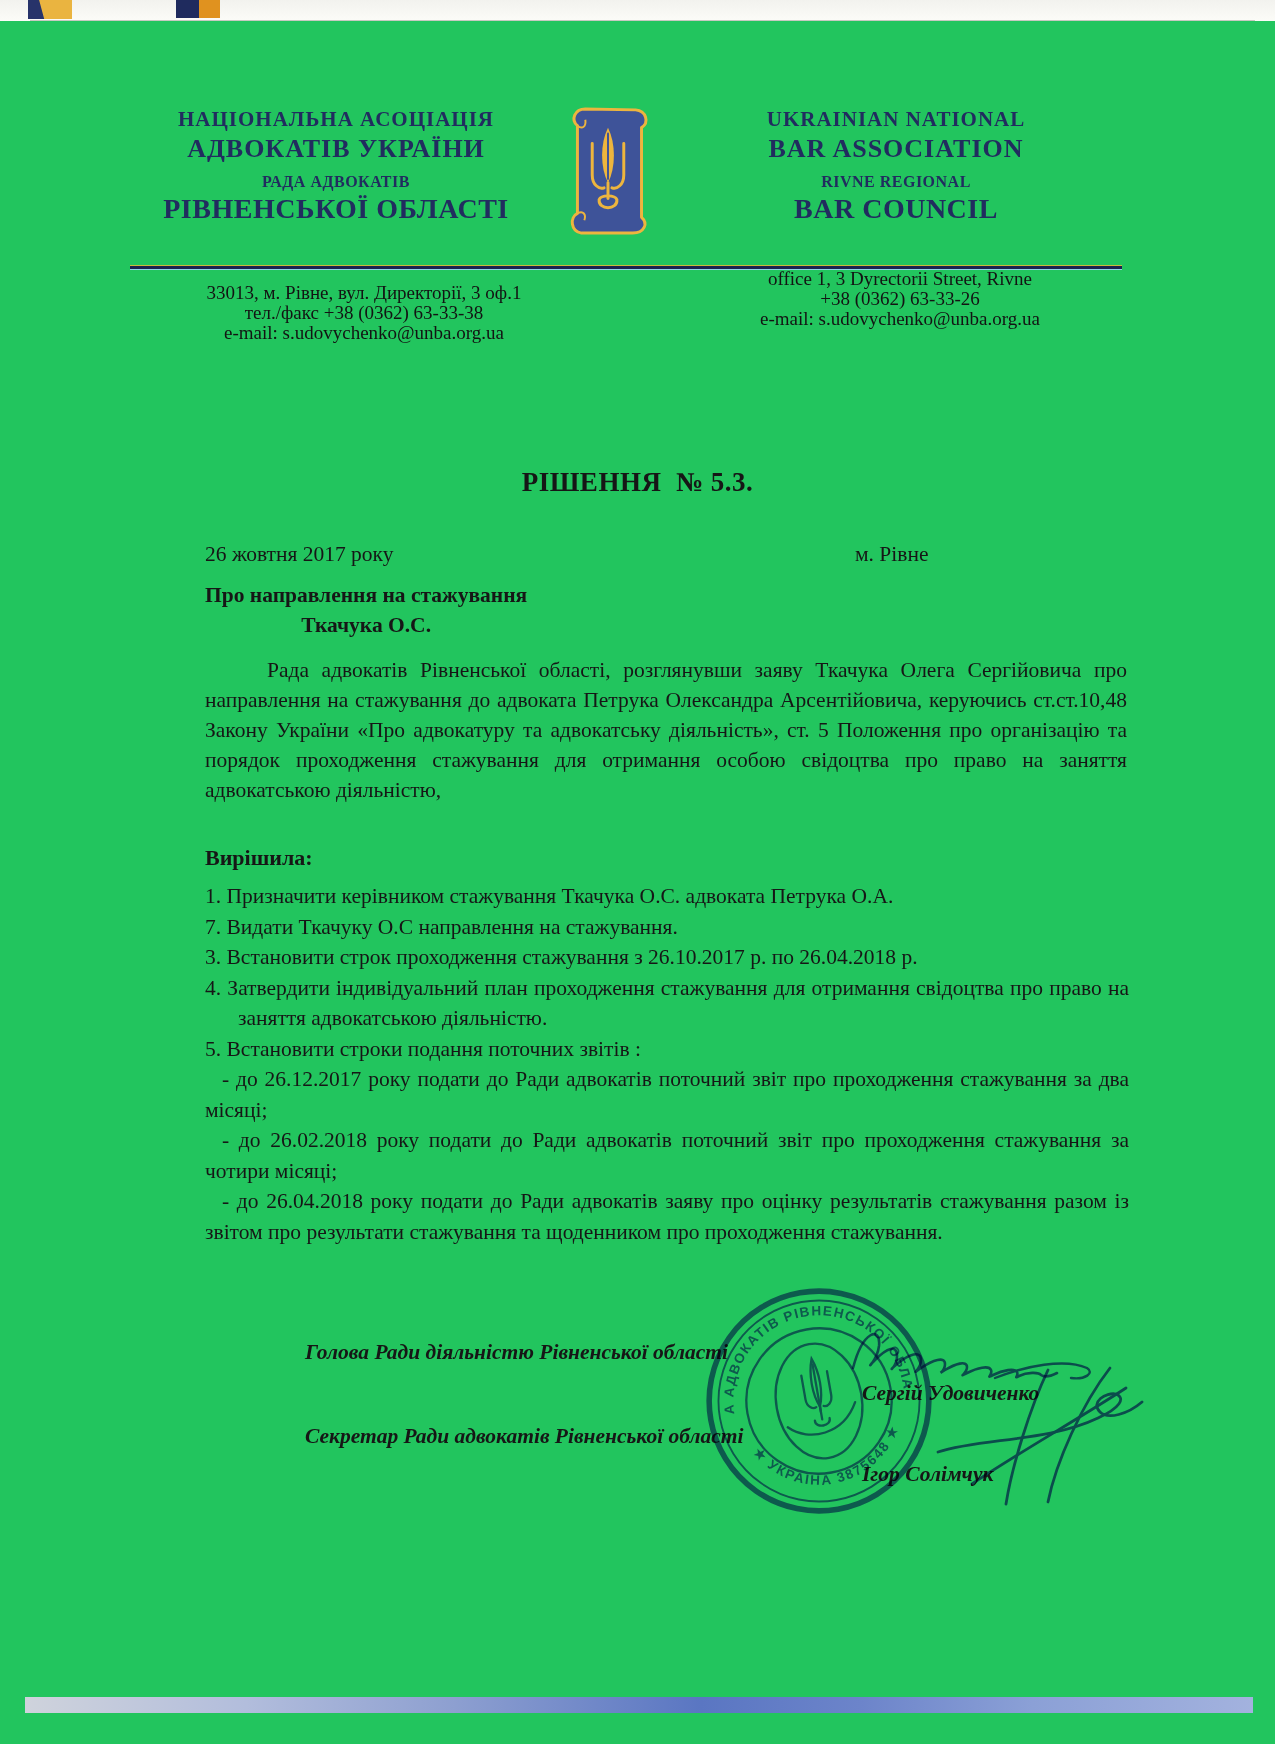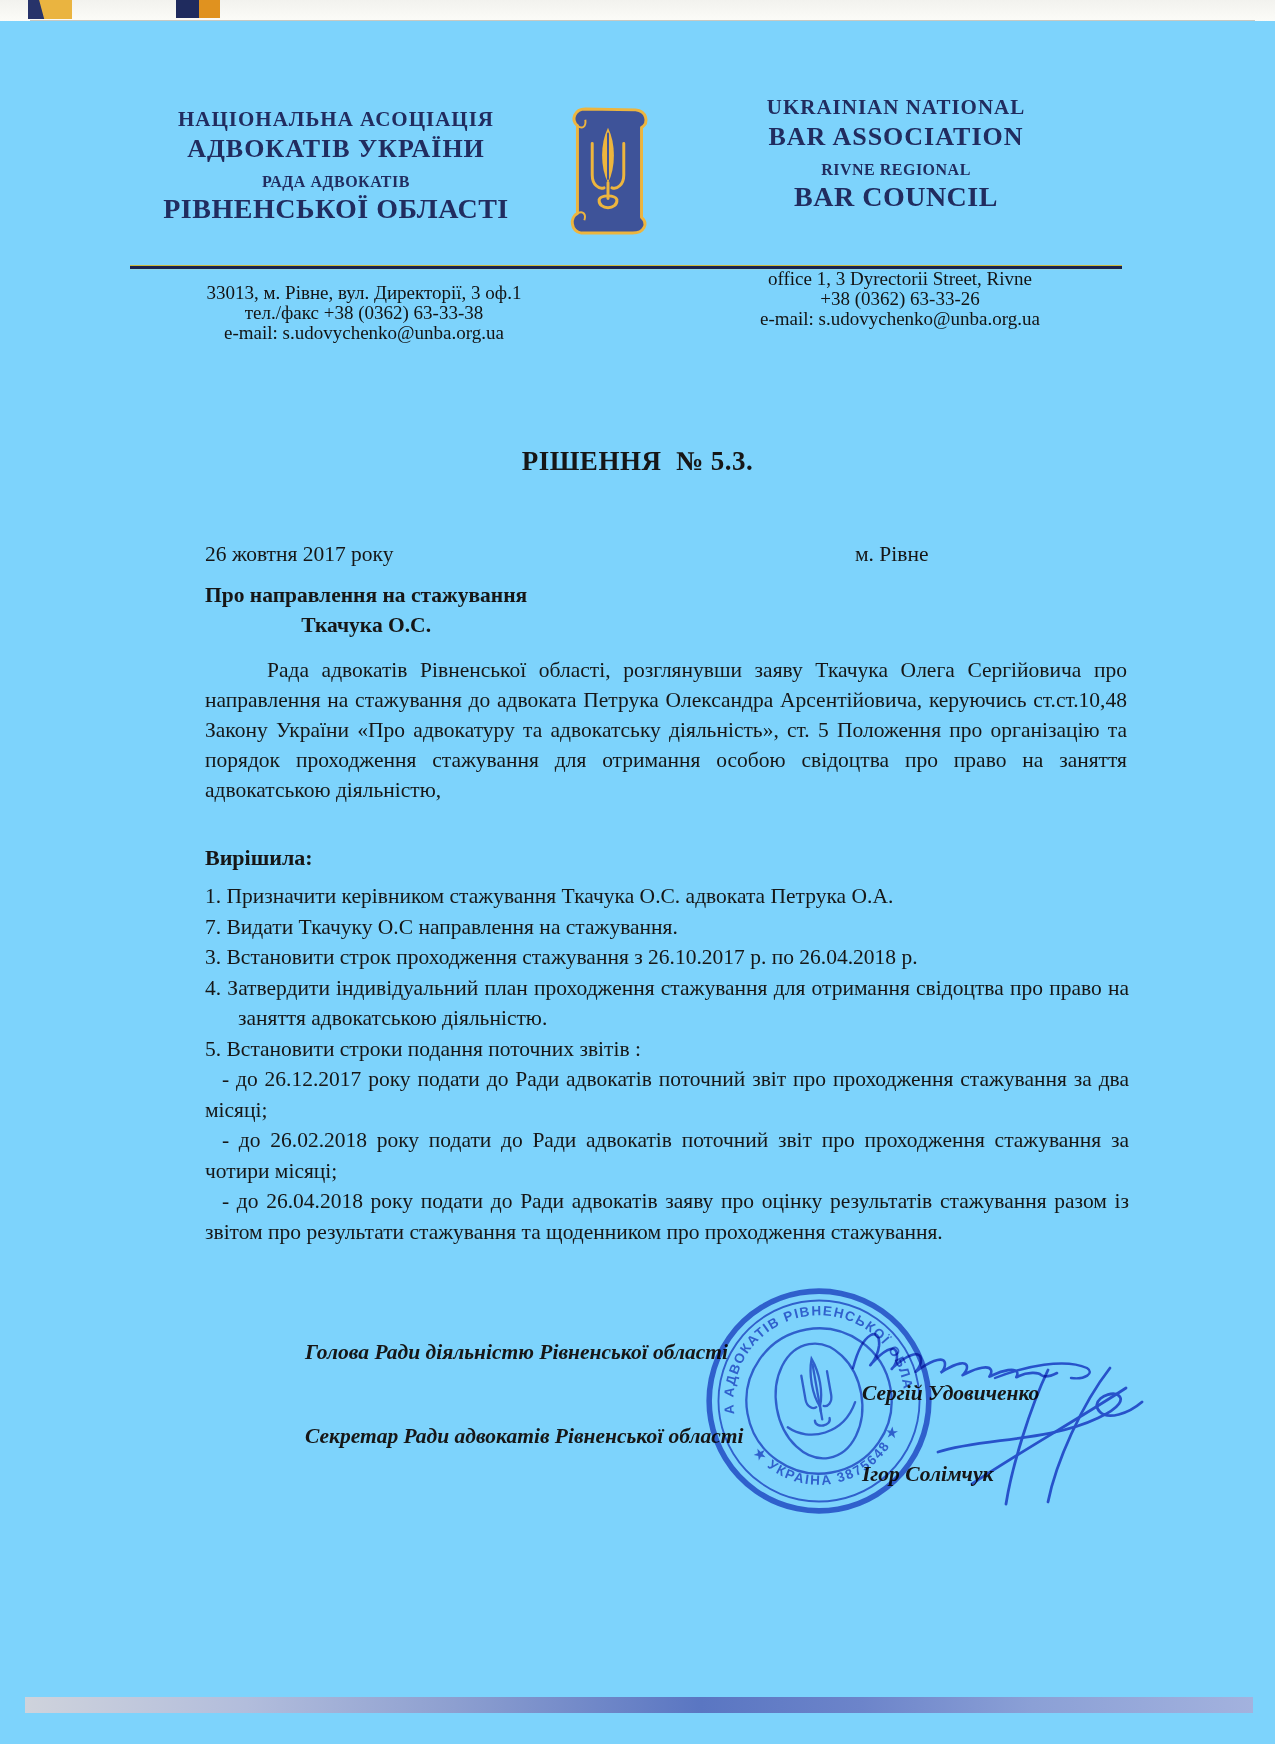--- a/index.html
+++ b/index.html
@@ -1,48 +1,48 @@
 <!DOCTYPE html>
 <html><head>
 <meta charset="utf-8">
 <style>
   html,body{margin:0;padding:0;background:#888;}
   .page{
     position:relative;
     width:1275px;height:1744px;
     margin:0 auto;
-    background:#7dd3fc;
+    background:#22c55e;
     font-family:"Liberation Serif", serif;
     color:#161616;
     overflow:hidden;
   }
   
   .top-strip{position:absolute;left:0;top:0;width:100%;height:21px;background:linear-gradient(#f2f2ee,#fcfcf8);}
   .top-strip-line{position:absolute;left:30px;top:20px;width:1225px;height:1px;background:#c9c9c1;}
   .corner-a{position:absolute;left:28px;top:0;width:44px;height:19px;
     background:linear-gradient(75deg,#27336a 0 32%,#eab440 34% 100%);}
   .corner-b{position:absolute;left:176px;top:0;width:44px;height:18px;
     background:linear-gradient(90deg,#1f2b5e 0 52%,#e0921f 52% 100%);}
   
   .org{position:absolute;text-align:center;color:#212c5f;font-weight:bold;}
   .org-uk{left:140px;top:106px;width:392px;}
-  .org-en{left:712px;top:94px;width:368px;}
+  .org-en{left:712px;top:106px;width:368px;}
   .org .l1{font-size:21px;letter-spacing:1px;line-height:27px;}
   .org .l2{font-size:26px;letter-spacing:1px;line-height:32px;}
   .org .l3{font-size:16px;letter-spacing:0.5px;line-height:28px;margin-top:3px;}
   .org .l4{font-size:28px;letter-spacing:0.5px;line-height:26px;}
   .logo{position:absolute;left:563px;top:102px;width:90px;height:138px;}
   .rule{position:absolute;left:130px;top:265px;width:992px;height:3px;background:#1a234e;
     border-top:1px solid #cdb93b;border-bottom:1px solid #8fd6e6;}
   
   .contact{position:absolute;text-align:center;font-size:19px;line-height:20px;color:#131313;}
   .contact-uk{left:148px;top:283px;width:432px;}
   .contact-en{left:716px;top:269px;width:368px;}
   
-  .doc-title{position:absolute;left:0;top:446px;width:1275px;text-align:center;
+  .doc-title{position:absolute;left:0;top:467px;width:1275px;text-align:center;
     font-size:27px;font-weight:bold;letter-spacing:0.5px;}
   .date{position:absolute;left:205px;top:542px;font-size:21.5px;}
   .place{position:absolute;left:855px;top:542px;font-size:21.5px;}
   .subject{position:absolute;left:205px;top:580px;font-size:21.5px;font-weight:bold;line-height:30px;text-align:center;}
   .preamble{position:absolute;left:205px;top:655px;width:922px;font-size:21.5px;line-height:30px;
     text-align:justify;text-indent:62px;}
   .resolved{position:absolute;left:205px;top:845px;font-size:22px;font-weight:bold;}
   .list{position:absolute;left:205px;top:881px;width:924px;font-size:21.5px;line-height:30.5px;}
   .list p{margin:0;}
   .list .hang{padding-left:33px;text-indent:-33px;text-align:justify;}

